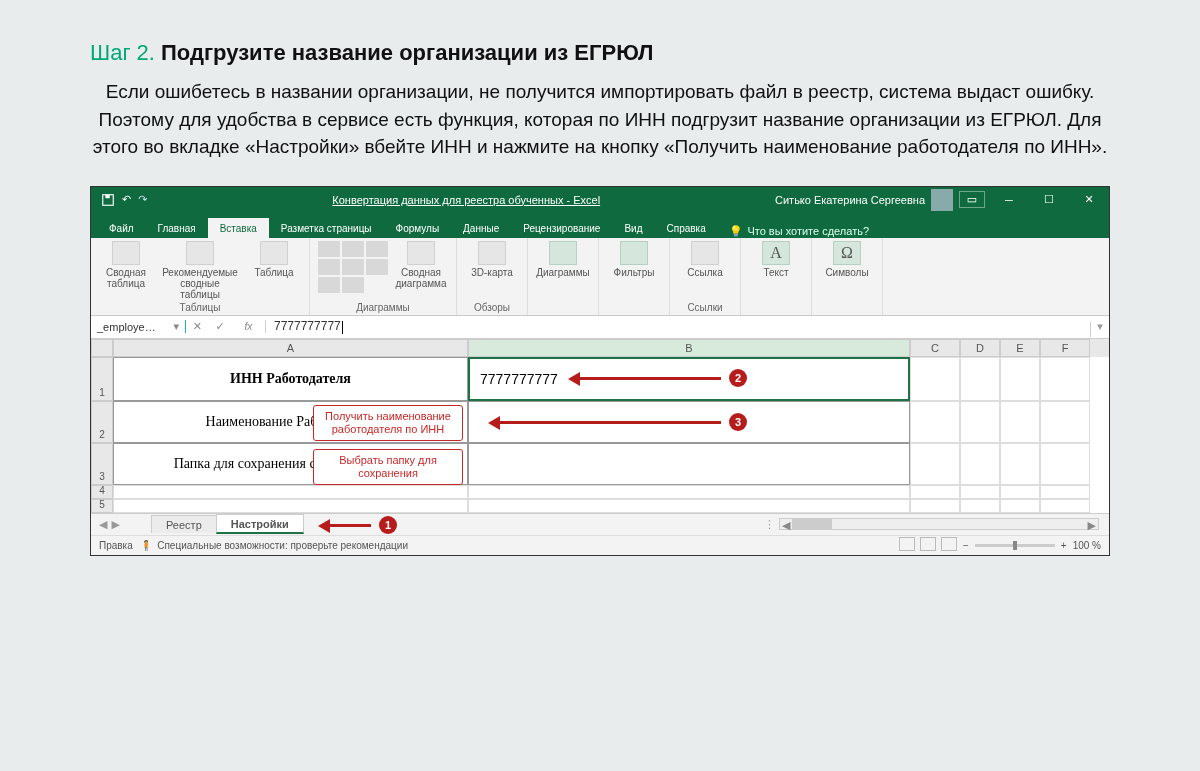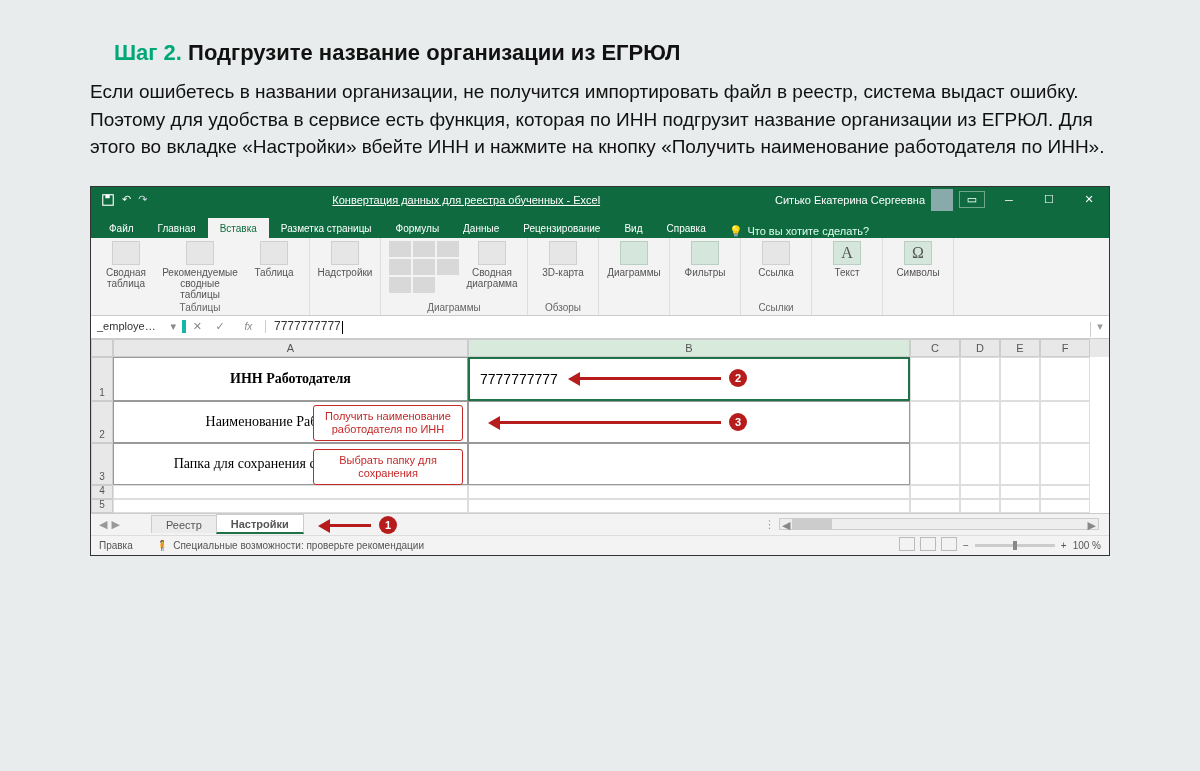--- a/index.html
+++ b/index.html
@@ -1,20 +1,20 @@
 <!DOCTYPE html>
 <html><head>
 <meta charset="utf-8">
 <style>
   * { box-sizing: border-box; margin: 0; padding: 0; }
   body { background: #e8ecec; font-family: 'Segoe UI', Arial, sans-serif; padding: 40px 90px; color: #111; }
   .doc { max-width: 1020px; }
   h2 { font-size: 22px; font-weight: 700; color: #111; margin-bottom: 12px; }
-  h2 .step { color: #00a878; font-weight: 700; margin-left: 24px; }
-  .para { font-size: 19px; line-height: 1.45; margin-bottom: 25px; }
+  h2 .step { color: #00a878; font-weight: 400; }
+  .para { font-size: 19px; line-height: 1.45; margin-bottom: 25px; text-align: center; }
   .excel-window { border: 1px solid #333; background: #fff; width: 1020px; font-size: 11px; color: #fff; }
   
   .titlebar { background: #0f6b3f; display: flex; align-items: center; height: 26px; }
   .titlebar .qat { display: flex; align-items: center; gap: 7px; padding: 0 10px; }
   .icon { width: 14px; height: 14px; display: inline-block; }
   .titlebar .title { flex: 1; text-align: center; font-size: 11px; text-decoration: underline; }
   .titlebar .user { display: flex; align-items: center; gap: 6px; padding-right: 4px; font-size: 11px; }
   .avatar { width: 22px; height: 22px; background: #8aa; }
   .winbtns { display: flex; }
   .winbtn { width: 40px; height: 26px; display: flex; align-items: center; justify-content: center; }
@@ -27,21 +27,21 @@
   .ribbon { background: #f3f3f3; border-bottom: 1px solid #ccc; display: flex; height: 78px; color: #555; }
   .group { border-right: 1px solid #ddd; padding: 3px 8px 2px; display: flex; flex-direction: column; align-items: center; justify-content: space-between; }
   .group-top { flex: 1; display: flex; align-items: flex-start; justify-content: center; gap: 6px; }
   .group-label { font-size: 10px; color: #666; margin-top: 2px; }
   .rbtn { display: flex; flex-direction: column; align-items: center; gap: 2px; width: 54px; font-size: 10px; text-align: center; color: #555; line-height:1.1;}
   .rbtn.wide { width: 82px; }
   .rbtn .ic { width: 28px; height: 24px; background: #d5e6dc; border:1px solid #b8cfc2; }
   .rbtn.gray .ic { background:#e6e6e6; border-color:#d0d0d0;}
   
   .formulabar { background:#fff; display:flex; align-items:center; height:23px; border-bottom:1px solid #ccc; color:#333; }
-  .namebox { width:95px; border-right:4px solid #14b8a6; padding:0 6px; font-size:11px; display:flex;align-items:flex-start;justify-content:space-between;}
+  .namebox { width:95px; border-right:1px solid #14b8a6; padding:0 6px; font-size:11px; display:flex;align-items:flex-end;justify-content:space-between;}
   .fxbtns { width:80px; border-right:1px solid #ccc; display:flex; align-items:center; justify-content:space-around; color:#888;}
   .fxlabel { font-style:italic; font-size:10px; padding:0 6px; color:#888;}
   .finput { flex:1; padding:0 8px; font-size:12px; position:relative;}
   .finput::after { content:''; position:absolute; right:0; top:3px; height:15px; border-right:1px solid #ccc; }
   
   .sheet { background:#fff; position:relative; }
   .colheads { display:flex; height:18px; background:#e8e8e8; color:#555; font-size:11px; }
   .rh { width:22px; min-width:22px; border:1px solid #ccc; background:#e8e8e8; }
   .ch { border:1px solid #ccc; text-align:center; line-height:17px; }
   .ch.a { width:355px; } .ch.b { width:442px; background:#d8eadb;} .ch.c{width:50px;} .ch.d{width:40px;} .ch.e{width:40px;} .ch.f{width:50px;}
@@ -138,29 +138,20 @@
             </div>
         <div class="rbtn gray">
               <div class="ic"></div>
               <span>Таблица</span>
             </div>
       </div>
           <div class="group-label">Таблицы</div>
         </div>
       <div class="group">
           <div class="group-top">
-        <div class="rbtn gray">
-              <div class="ic"></div>
-              <span>Надстройки</span>
-            </div>
-      </div>
-          <div class="group-label">&nbsp;</div>
-        </div>
-      <div class="group">
-          <div class="group-top">
         <div style="display:grid;grid-template:repeat(3,16px)/repeat(3,22px);gap:2px;">
           <div style="background:#d8d8d8"></div>
               <div style="background:#d8d8d8"></div>
               <div style="background:#d8d8d8"></div>
           <div style="background:#d8d8d8"></div>
               <div style="background:#d8d8d8"></div>
               <div style="background:#d8d8d8"></div>
           <div style="background:#d8d8d8"></div>
               <div style="background:#d8d8d8"></div>
         </div>
@@ -324,21 +315,21 @@
         <div class="hscroll">
             <span style="color:#888;padding:0 2px;">◀</span>
             <div class="thumb"></div>
             <div style="flex:1"></div>
             <span style="color:#888;padding:0 2px;">▶</span>
           </div>
       </div>
     </div>
 
     <div class="statusbar">
-      <div style="display:flex;gap:24px;align-items:flex-start;">
+      <div style="display:flex;gap:8px;align-items:flex-start;">
         <span>Правка</span>
         <span style="display:flex;align-items:center;gap:4px;">
             <span>🧍</span>
             <span>Специальные возможности: проверьте рекомендации</span>
           </span>
       </div>
       <div class="zoomctl">
         <div class="viewbtns">
           <span></span>
           <span></span>

